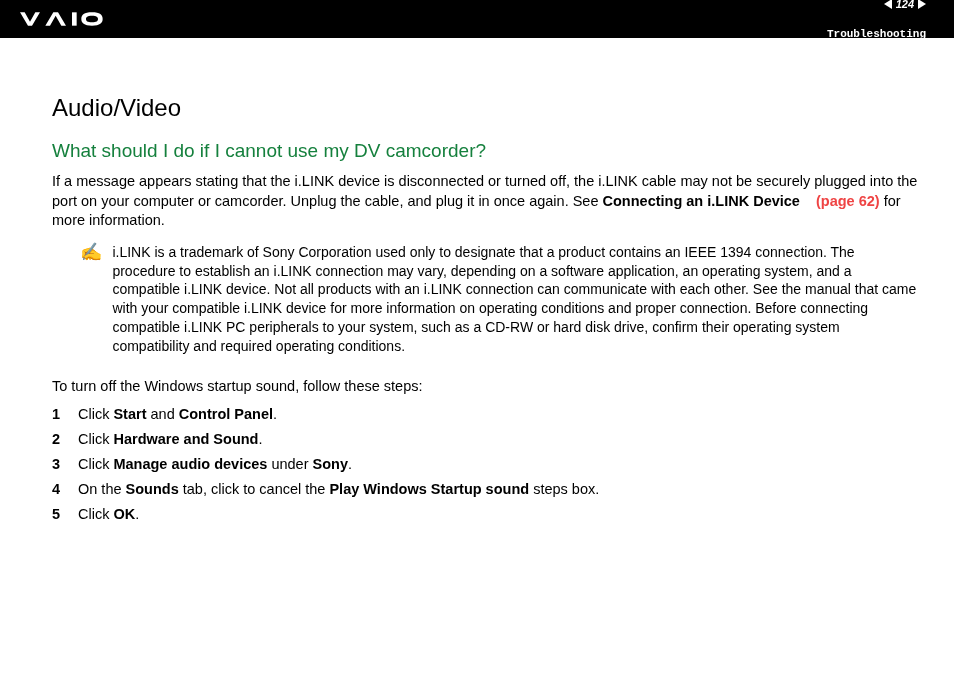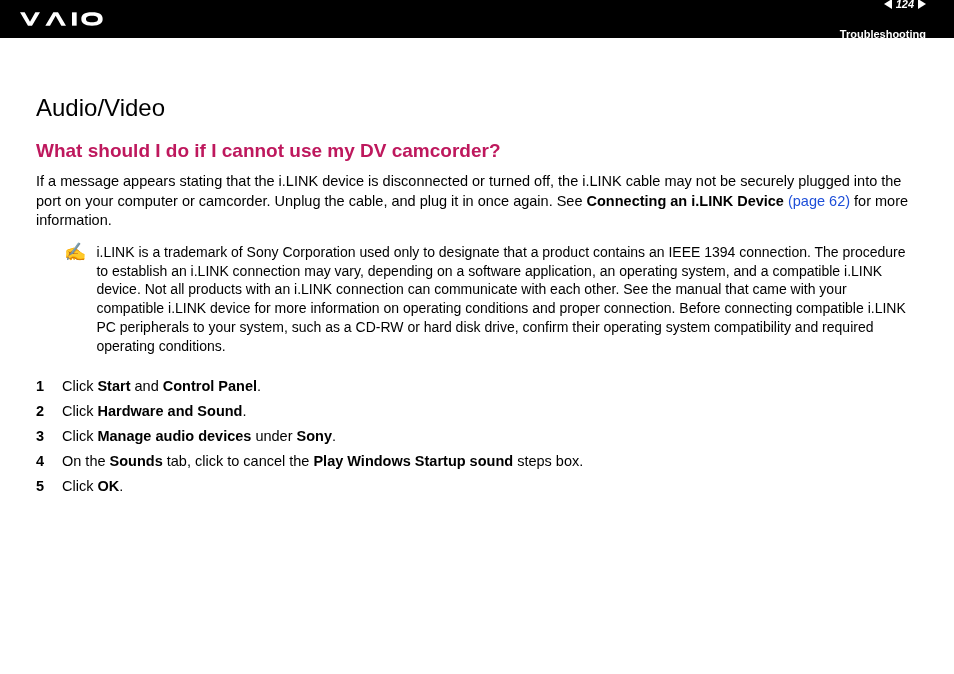--- a/index.html
+++ b/index.html
@@ -46,42 +46,42 @@
     border-top: 5px solid transparent;
     border-bottom: 5px solid transparent;
     border-right: 8px solid #fff;
   }
   .page-nav .tri-right {
     width: 0; height: 0;
     border-top: 5px solid transparent;
     border-bottom: 5px solid transparent;
     border-left: 8px solid #fff;
   }
-  .section-label { font-weight: bold; margin-top: 18px; }
+  .section-label { font-weight: bold; margin-top: 18px; font-family: Liberation Mono, monospace; }
   .content {
-    padding: 56px 36px 0 36px;
+    padding: 56px 36px 0 52px;
   }
   h1.page-title {
     font-size: 24px;
     font-weight: normal;
     margin-bottom: 18px;
   }
   h2.question {
     font-size: 19px;
-    font-weight: bold;
-    color: #be185d;
+    font-weight: normal;
+    color: #15803d;
     margin-bottom: 10px;
   }
   p.body-text {
     font-size: 14.5px;
     line-height: 1.35;
     margin-bottom: 12px;
   }
   .bold { font-weight: bold; }
-  .link-blue { color: #1d4ed8; font-weight: normal; }
+  .link-blue { color: #ef4444; font-weight: bold; margin-left: 12px; }
   .note-block {
     display: flex;
     gap: 10px;
     margin: 8px 0 22px 28px;
   }
   .note-icon {
     font-size: 18px;
     color: #1a1af0;
     flex-shrink: 0;
     margin-top: -2px;
@@ -140,20 +140,21 @@
   <h2 class="question">What should I do if I cannot use my DV camcorder?</h2>
   <p class="body-text">
     <span>If a message appears stating that the i.LINK device is disconnected or turned off, the i.LINK cable may not be securely plugged into the port on your computer or camcorder. Unplug the cable, and plug it in once again. See </span><span class="bold">Connecting an i.LINK Device</span><span class="link-blue"> (page 62)</span><span> for more information.</span>
   </p>
 
   <div class="note-block">
     <div class="note-icon">✍</div>
     <div class="note-text">i.LINK is a trademark of Sony Corporation used only to designate that a product contains an IEEE 1394 connection. The procedure to establish an i.LINK connection may vary, depending on a software application, an operating system, and a compatible i.LINK device. Not all products with an i.LINK connection can communicate with each other. See the manual that came with your compatible i.LINK device for more information on operating conditions and proper connection. Before connecting compatible i.LINK PC peripherals to your system, such as a CD-RW or hard disk drive, confirm their operating system compatibility and required operating conditions.</div>
   </div>
 
+  <p class="steps-intro">To turn off the Windows startup sound, follow these steps:</p>
   <ol class="steps">
     <li>
         <span><span>Click </span><span class="bold">Start</span><span> and </span><span class="bold">Control Panel</span><span>.</span></span>
       </li>
     <li>
         <span><span>Click </span><span class="bold">Hardware and Sound</span><span>.</span></span>
       </li>
     <li>
         <span><span>Click </span><span class="bold">Manage audio devices</span><span> under </span><span class="bold">Sony</span><span>.</span></span>
       </li>

